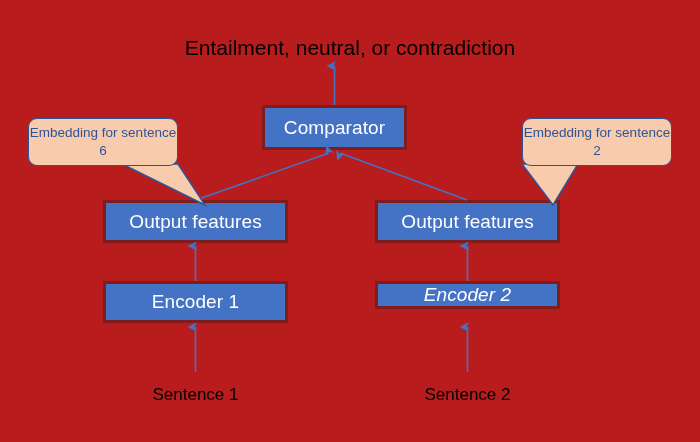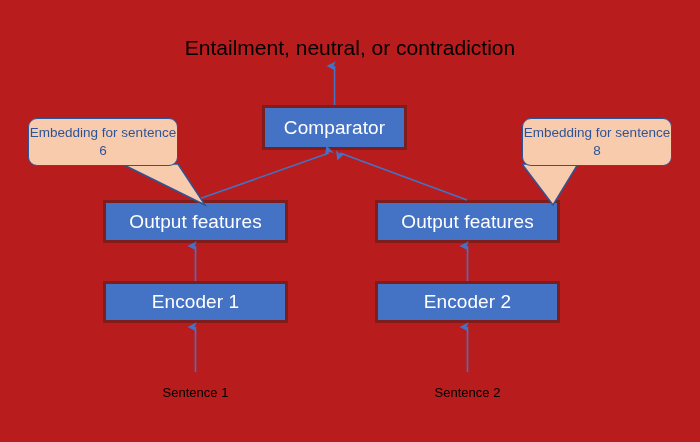--- a/index.html
+++ b/index.html
@@ -26,27 +26,27 @@
     align-items: center;
     justify-content: center;
     font-size: 19px;
     letter-spacing: 0.1px;
     white-space: nowrap;
   }
   .box.comparator { left: 262px; top: 105px; width: 145px; height: 45px; }
   .box.out-left   { left: 103px; top: 200px; width: 185px; height: 43px; }
   .box.out-right  { left: 375px; top: 200px; width: 185px; height: 43px; }
   .box.enc-left   { left: 103px; top: 281px; width: 185px; height: 42px; }
-  .box.enc-right  { left: 375px; top: 281px; width: 185px; height: 42px; }
+  .box.enc-right  { left: 375px; top: 281px; width: 185px; height: 28px; font-style: italic; }
 
   
   .caption {
     position: absolute;
     color: #000000;
-    font-size: 13px;
+    font-size: 17px;
     white-space: nowrap;
   }
   .caption.title {
     left: 0; top: 36px; width: 700px;
     text-align: center;
     font-size: 21px;
   }
   .caption.sent-left  { left: 103px; top: 385px; width: 185px; text-align: center; }
   .caption.sent-right { left: 375px; top: 385px; width: 185px; text-align: center; }
 
@@ -123,15 +123,15 @@
   <div class="caption sent-left">Sentence 1</div>
 
   <div class="callout left">Embedding for sentence 6</div>
 
   <div class="box out-right">Output features</div>
 
   <div class="box enc-right">Encoder 2</div>
 
   <div class="caption sent-right">Sentence 2</div>
 
-  <div class="callout right">Embedding for sentence 8</div>
+  <div class="callout right">Embedding for sentence 2</div>
 
 </div>
 
 </body></html>

